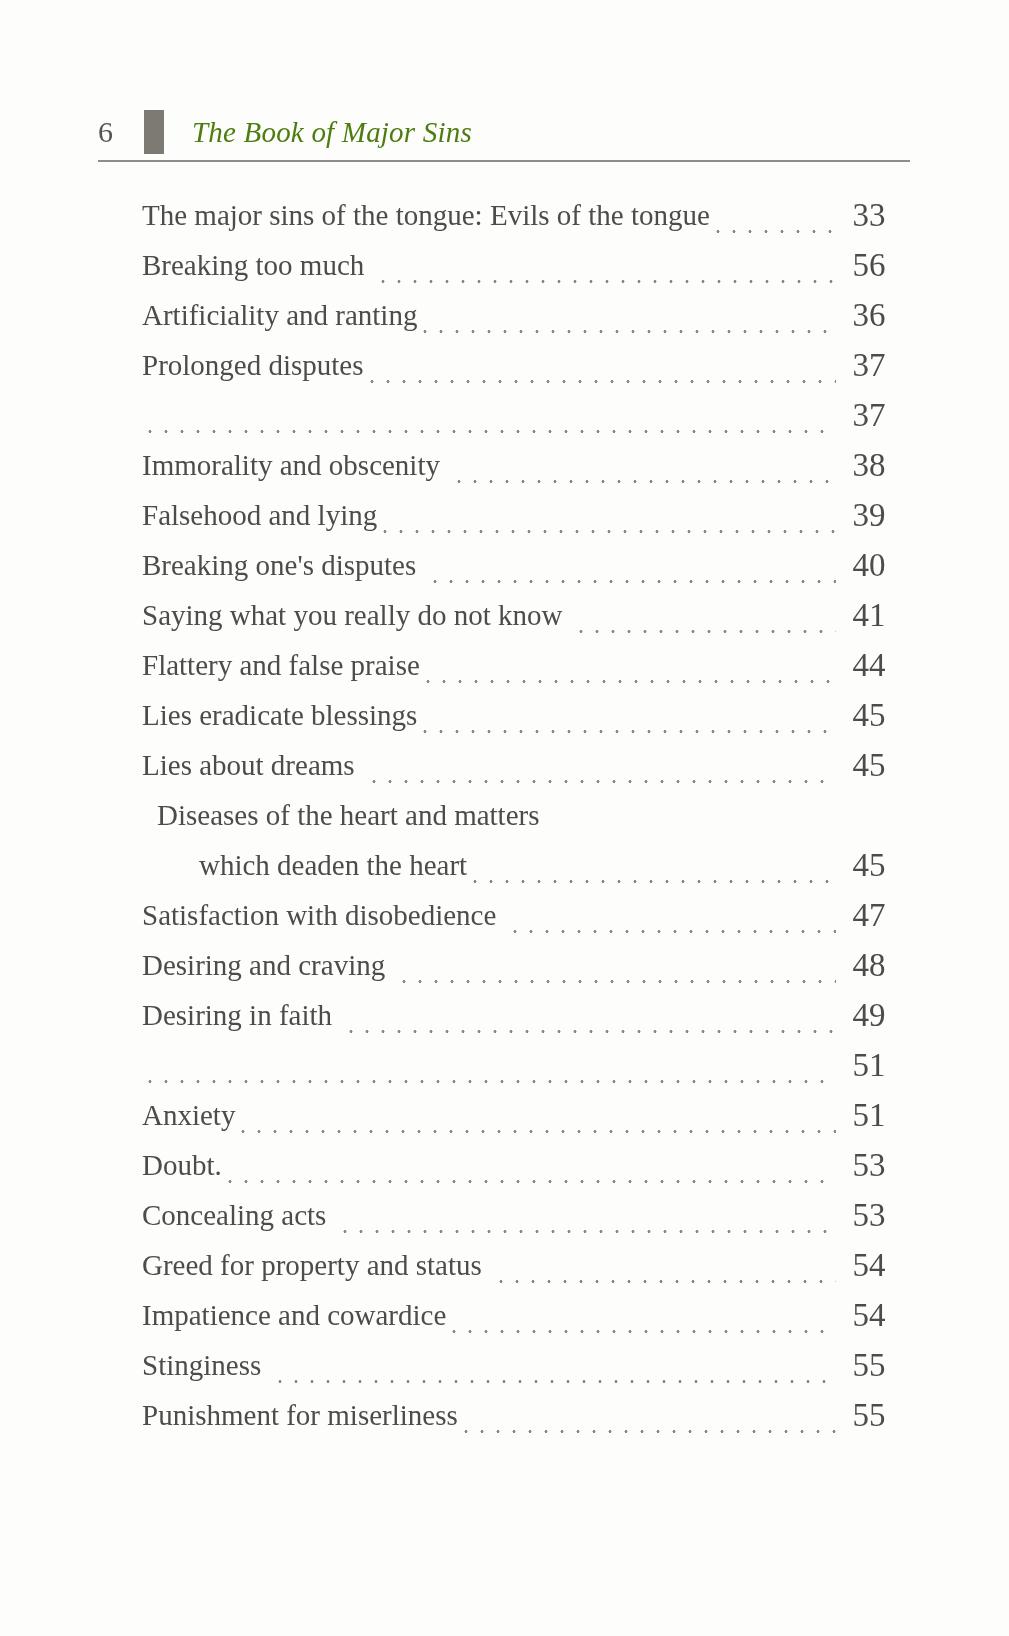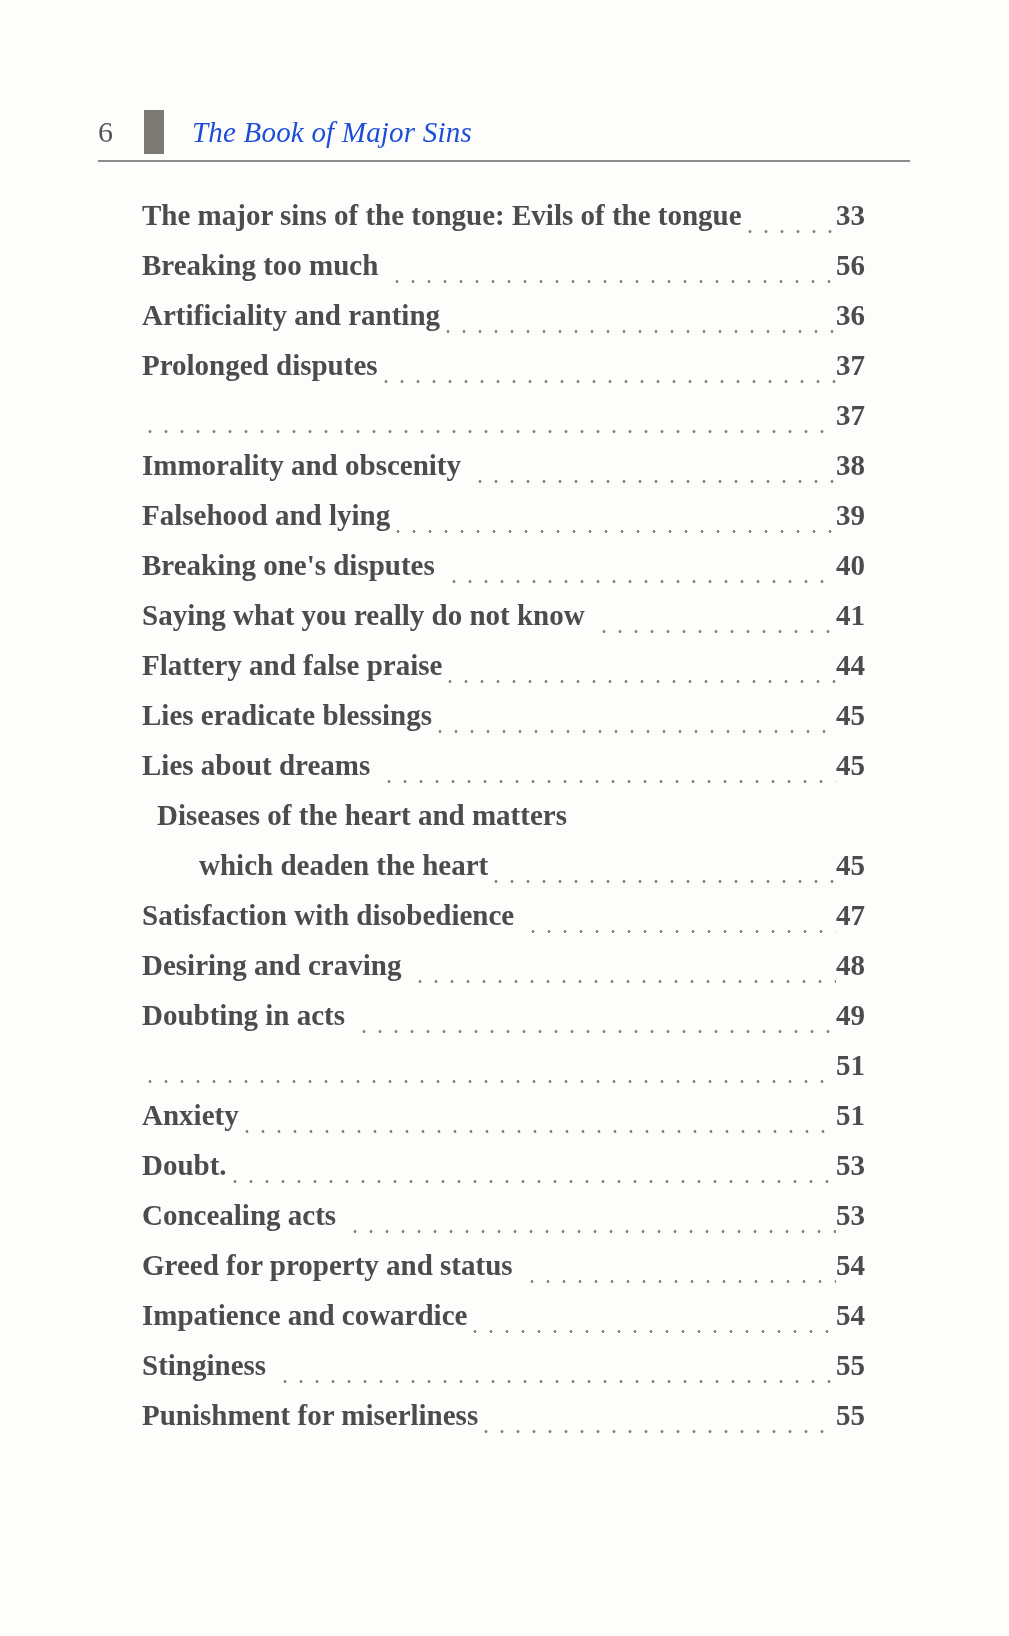--- a/index.html
+++ b/index.html
@@ -42,21 +42,21 @@
     height: 44px;
     background: #7c7a73;
     margin-right: 28px;
     flex: none;
   }
 
   .header-title {
     font-family: "Liberation Serif", "DejaVu Serif", serif;
     font-style: italic;
     font-size: 29px;
-    color: #1d4ed8;
+    color: #4d7c0f;
     letter-spacing: 0.2px;
     white-space: nowrap;
   }
 
   .header-rule {
     position: absolute;
     left: 98px;
     top: 160px;
     width: 812px;
     height: 2px;
@@ -71,21 +71,20 @@
     width: 760px;
   }
 
   .toc-entry {
     display: flex;
     align-items: flex-end;
     font-size: 29px;
     line-height: 50px;
     color: #4c4c4c;
     white-space: nowrap;
-    font-weight: bold;
   }
 
   .toc-entry + .toc-entry {
     margin-top: 0px;
   }
 
   .toc-label {
     flex: none;
     padding-right: 2px;
   }
@@ -108,22 +107,22 @@
     bottom: 7px;
     height: 3px;
     background-image: radial-gradient(circle, #8b8a84 1.4px, rgba(0,0,0,0) 1.6px);
     background-size: 16px 3px;
     background-repeat: repeat-x;
   }
 
   .toc-page {
     flex: none;
     width: 66px;
-    text-align: left;
-    font-size: 29px;
+    text-align: center;
+    font-size: 33px;
     color: #4c4c4c;
   }
 
   
   .toc-entry.multiline {
     display: block;
     margin-left: 15px;
   }
 
   .toc-entry .line1 {
@@ -227,21 +226,21 @@
         <span class="toc-label gap">Satisfaction with disobedience</span>
         <span class="toc-leader"></span>
         <span class="toc-page">47</span>
       </div>
       <div class="toc-entry">
         <span class="toc-label gap">Desiring and craving</span>
         <span class="toc-leader"></span>
         <span class="toc-page">48</span>
       </div>
       <div class="toc-entry">
-        <span class="toc-label gap">Doubting in acts</span>
+        <span class="toc-label gap">Desiring in faith</span>
         <span class="toc-leader"></span>
         <span class="toc-page">49</span>
       </div>
       <div class="toc-entry">
         <span class="toc-leader"></span>
         <span class="toc-page">51</span>
       </div>
       <div class="toc-entry">
         <span class="toc-label tight">Anxiety</span>
         <span class="toc-leader"></span>

